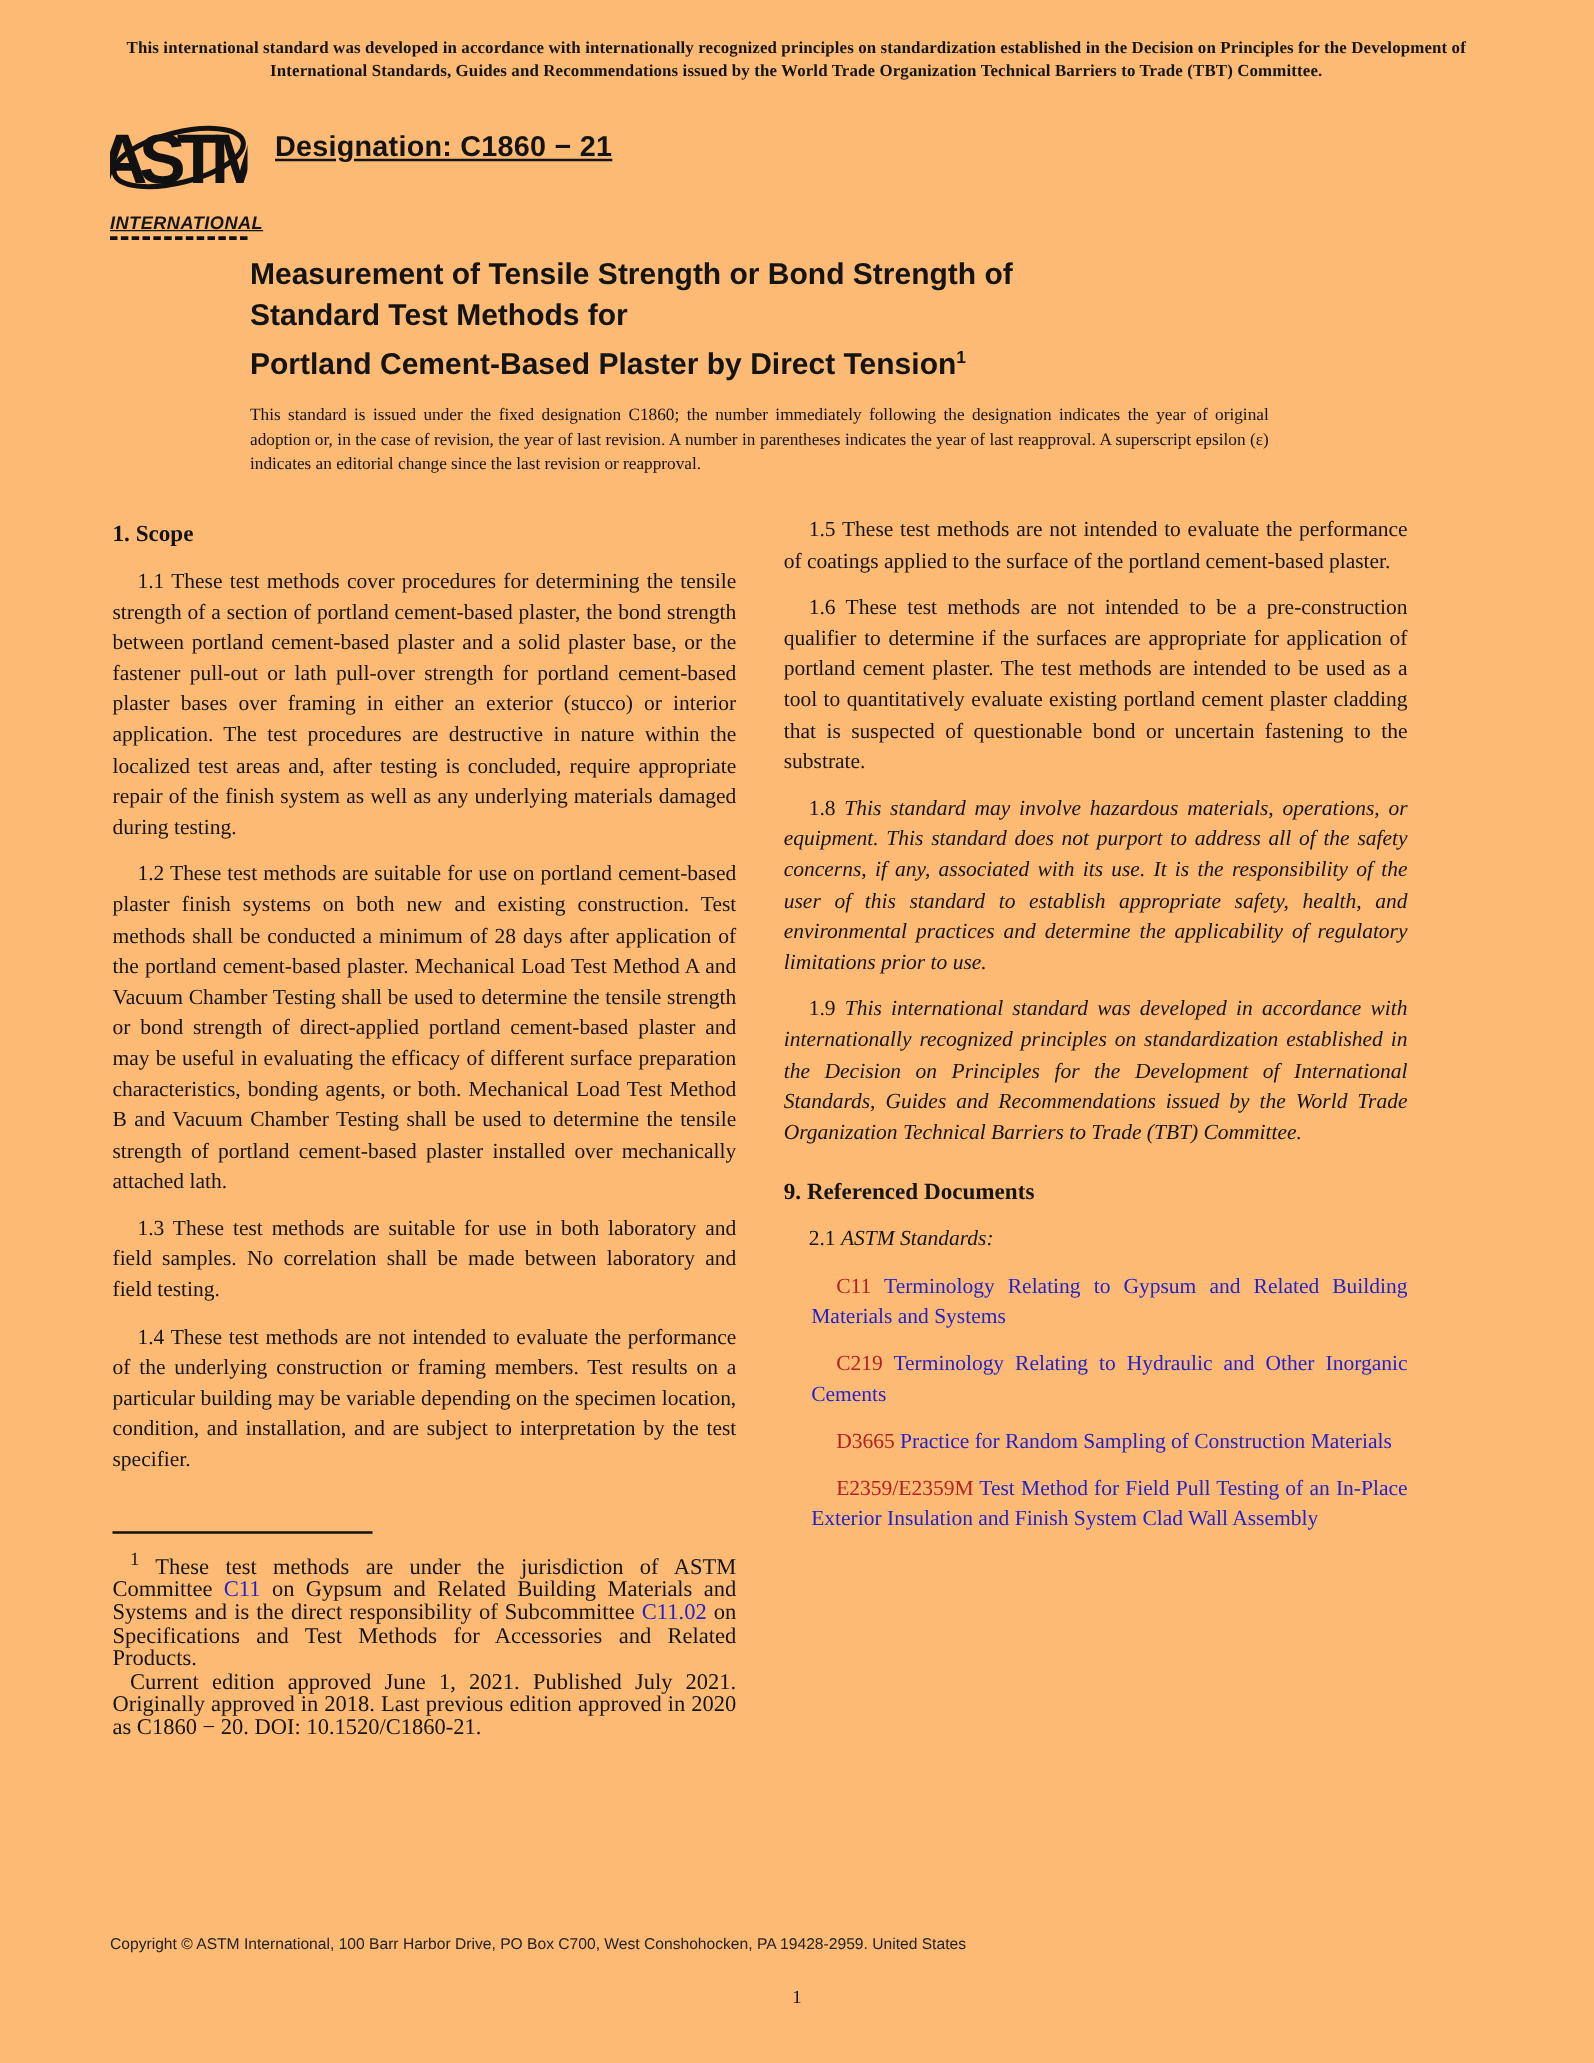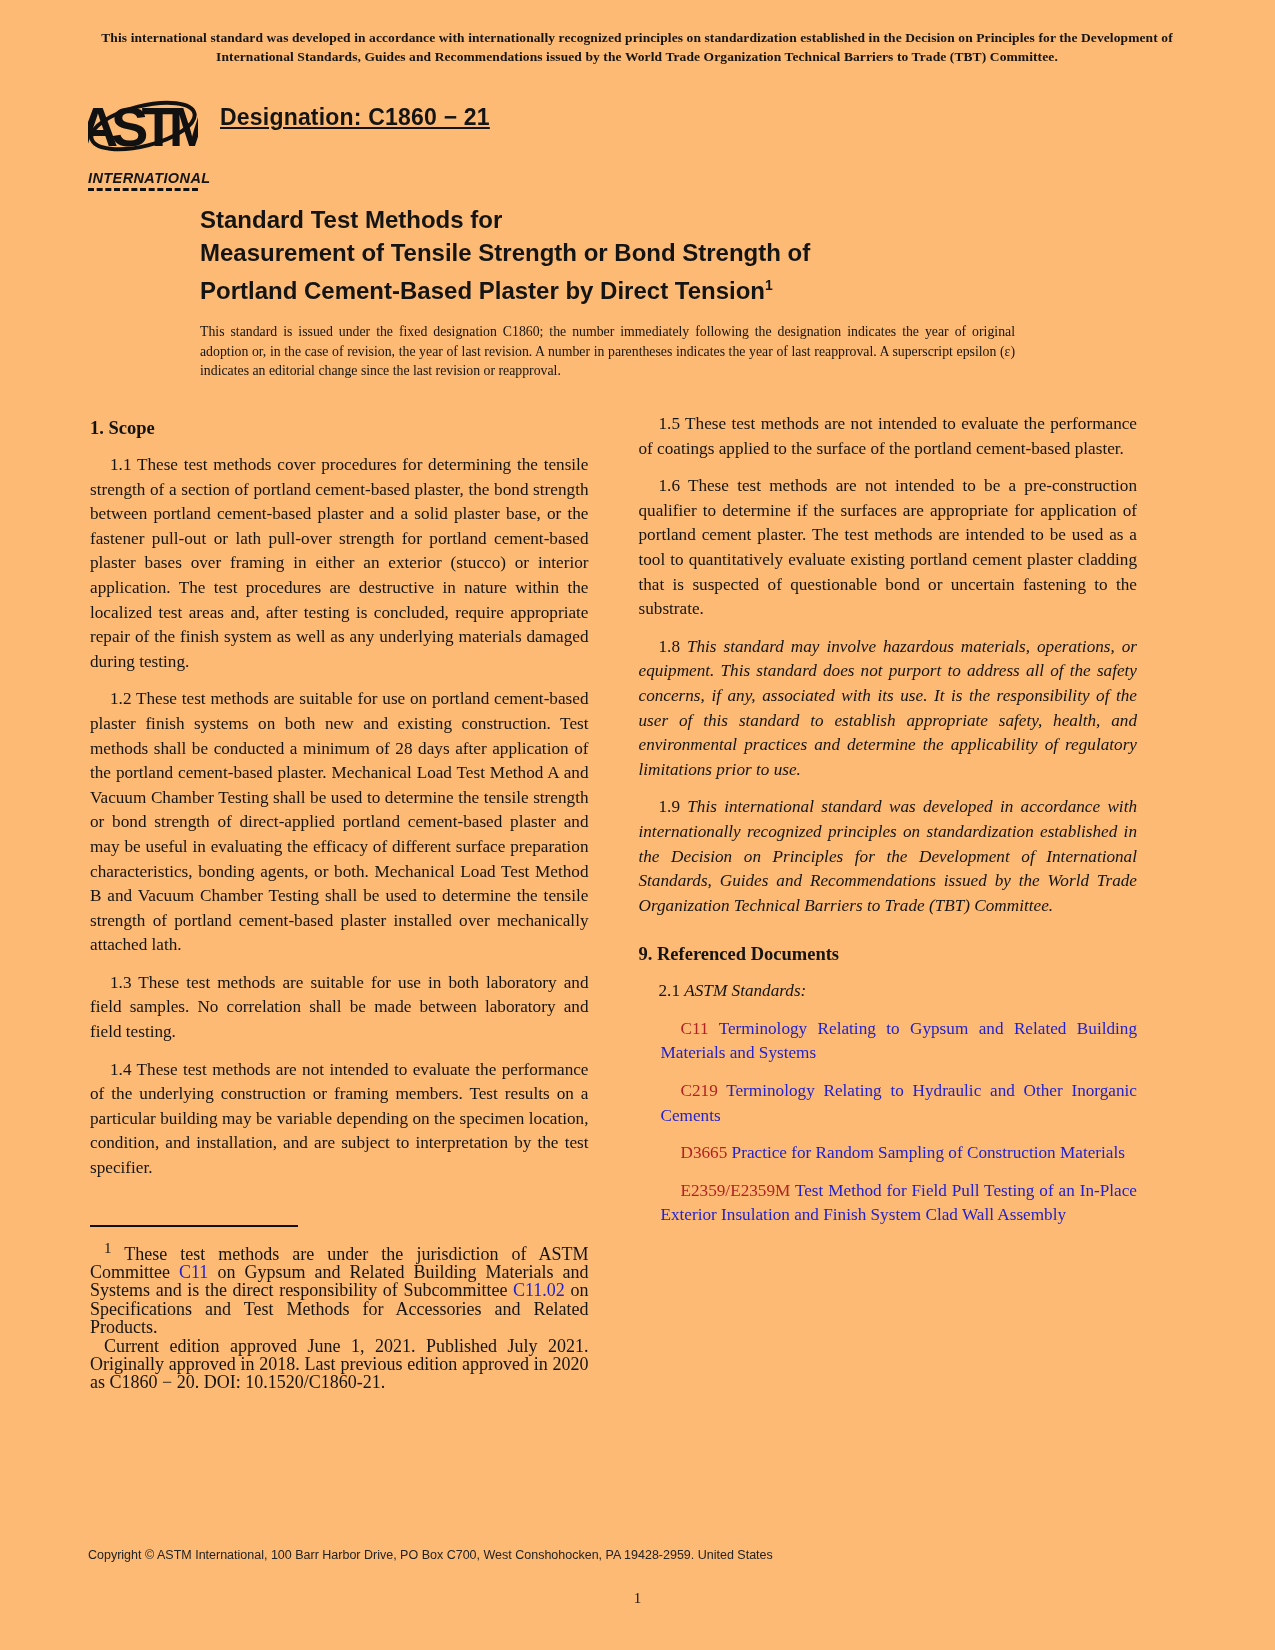--- a/index.html
+++ b/index.html
@@ -11,21 +11,21 @@
 
   
   .disclaimer {
     position:absolute; top:28px; left:62px; width:1150px;
     font:bold 13.5px/19px "Liberation Serif", serif;
     text-align:center; letter-spacing:0.1px;
   }
 
   
   .logo-row { position:absolute; top:84px; left:88px; display:flex; align-items:flex-start; }
-  .logo-box { width:110px; text-align:center; }
+  .logo-box { width:110px; text-align:center;text-decoration:underline; }
   .logo-sub {
     font:bold italic 14.5px "Liberation Sans", sans-serif;
     letter-spacing:0.4px; border-bottom:3px dashed #111; padding-bottom:2px; margin-top:-4px;
   }
   .designation {
     margin:20px 0 0 22px;
     font:bold 23px "Liberation Sans", sans-serif; letter-spacing:0.2px;text-decoration:underline;
   }
 
   
@@ -37,21 +37,21 @@
 
   
   .issuance {
     position:absolute; top:322px; left:200px; width:815px;
     font:13.8px/19.5px "Liberation Serif", serif; text-align:justify;
   }
 
   
   .columns {
     position:absolute; top:412px; left:90px; width:1047px;
-    display:flex; gap:50px;
+    display:flex; gap:38px;
   }
   .col { width:499px; font:17.2px/24.6px "Liberation Serif", serif; text-align:justify; }
   .col h2 { font:bold 18.5px "Liberation Serif", serif; margin:6px 0 14px; }
   .col h2.h2-later { margin-top:26px; }
   .col p { margin:0 0 13px; text-indent:20px; }
   .italic { font-style:italic; }
 
   
   .ref-sub { margin:0 0 2px; text-indent:20px; }
   .ref-item { padding-left:22px; text-indent:-14px; margin:0; text-align:justify; }
@@ -86,22 +86,22 @@
       <svg width="110" height="86" viewBox="0 0 110 86">
         <ellipse cx="55" cy="42" rx="53" ry="20" fill="none" stroke="#111" stroke-width="4" transform="rotate(-14 55 42)"></ellipse>
         <text x="55" y="62" text-anchor="middle" font-family="Liberation Sans, sans-serif" font-weight="bold" font-size="56" letter-spacing="-7" fill="#111">ASTM</text>
       </svg>
       <div class="logo-sub">INTERNATIONAL</div>
     </div>
     <div class="designation">Designation: C1860 − 21</div>
   </div>
 
   <div class="title-block">
+    <div>Measurement of Tensile Strength or Bond Strength of</div>
     <div>Standard Test Methods for</div>
-    <div>Measurement of Tensile Strength or Bond Strength of</div>
     <div><span>Portland Cement-Based Plaster by Direct Tension</span><sup>1</sup></div>
   </div>
 
   <div class="issuance">This standard is issued under the fixed designation C1860; the number immediately following the designation indicates the year of original adoption or, in the case of revision, the year of last revision. A number in parentheses indicates the year of last reapproval. A superscript epsilon (ε) indicates an editorial change since the last revision or reapproval.</div>
 
   <div class="columns">
 
     <div class="col">
       <h2>1. Scope</h2>
       <p>1.1 These test methods cover procedures for determining the tensile strength of a section of portland cement-based plaster, the bond strength between portland cement-based plaster and a solid plaster base, or the fastener pull-out or lath pull-over strength for portland cement-based plaster bases over framing in either an exterior (stucco) or interior application. The test procedures are destructive in nature within the localized test areas and, after testing is concluded, require appropriate repair of the finish system as well as any underlying materials damaged during testing.</p>

